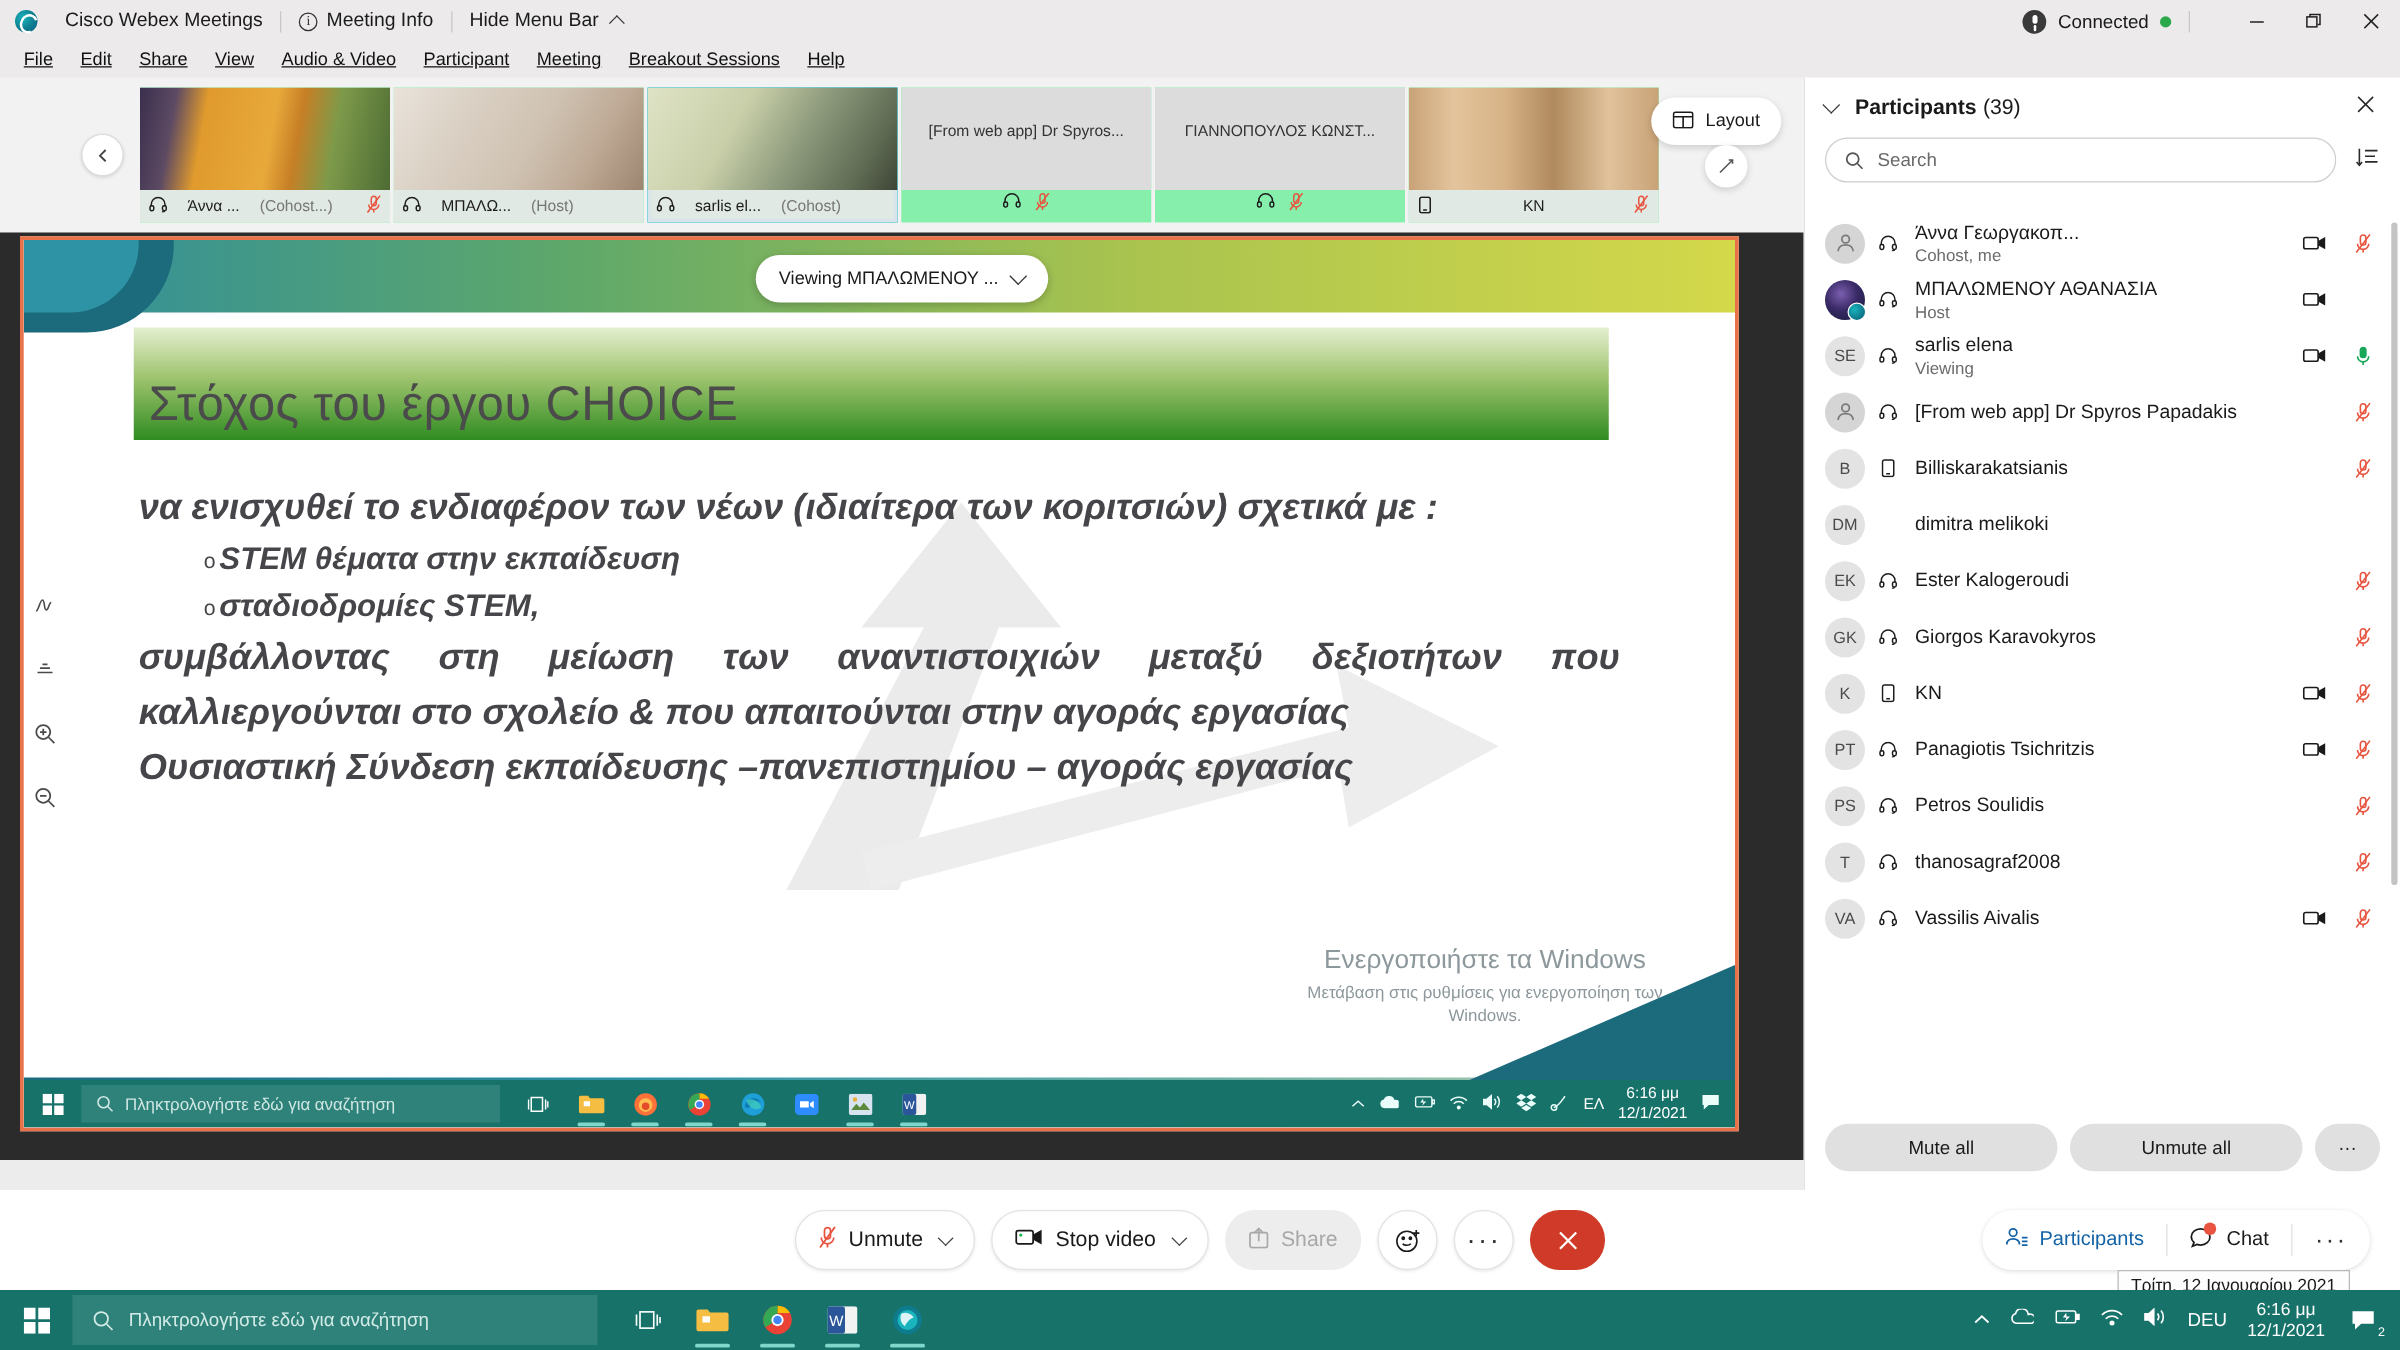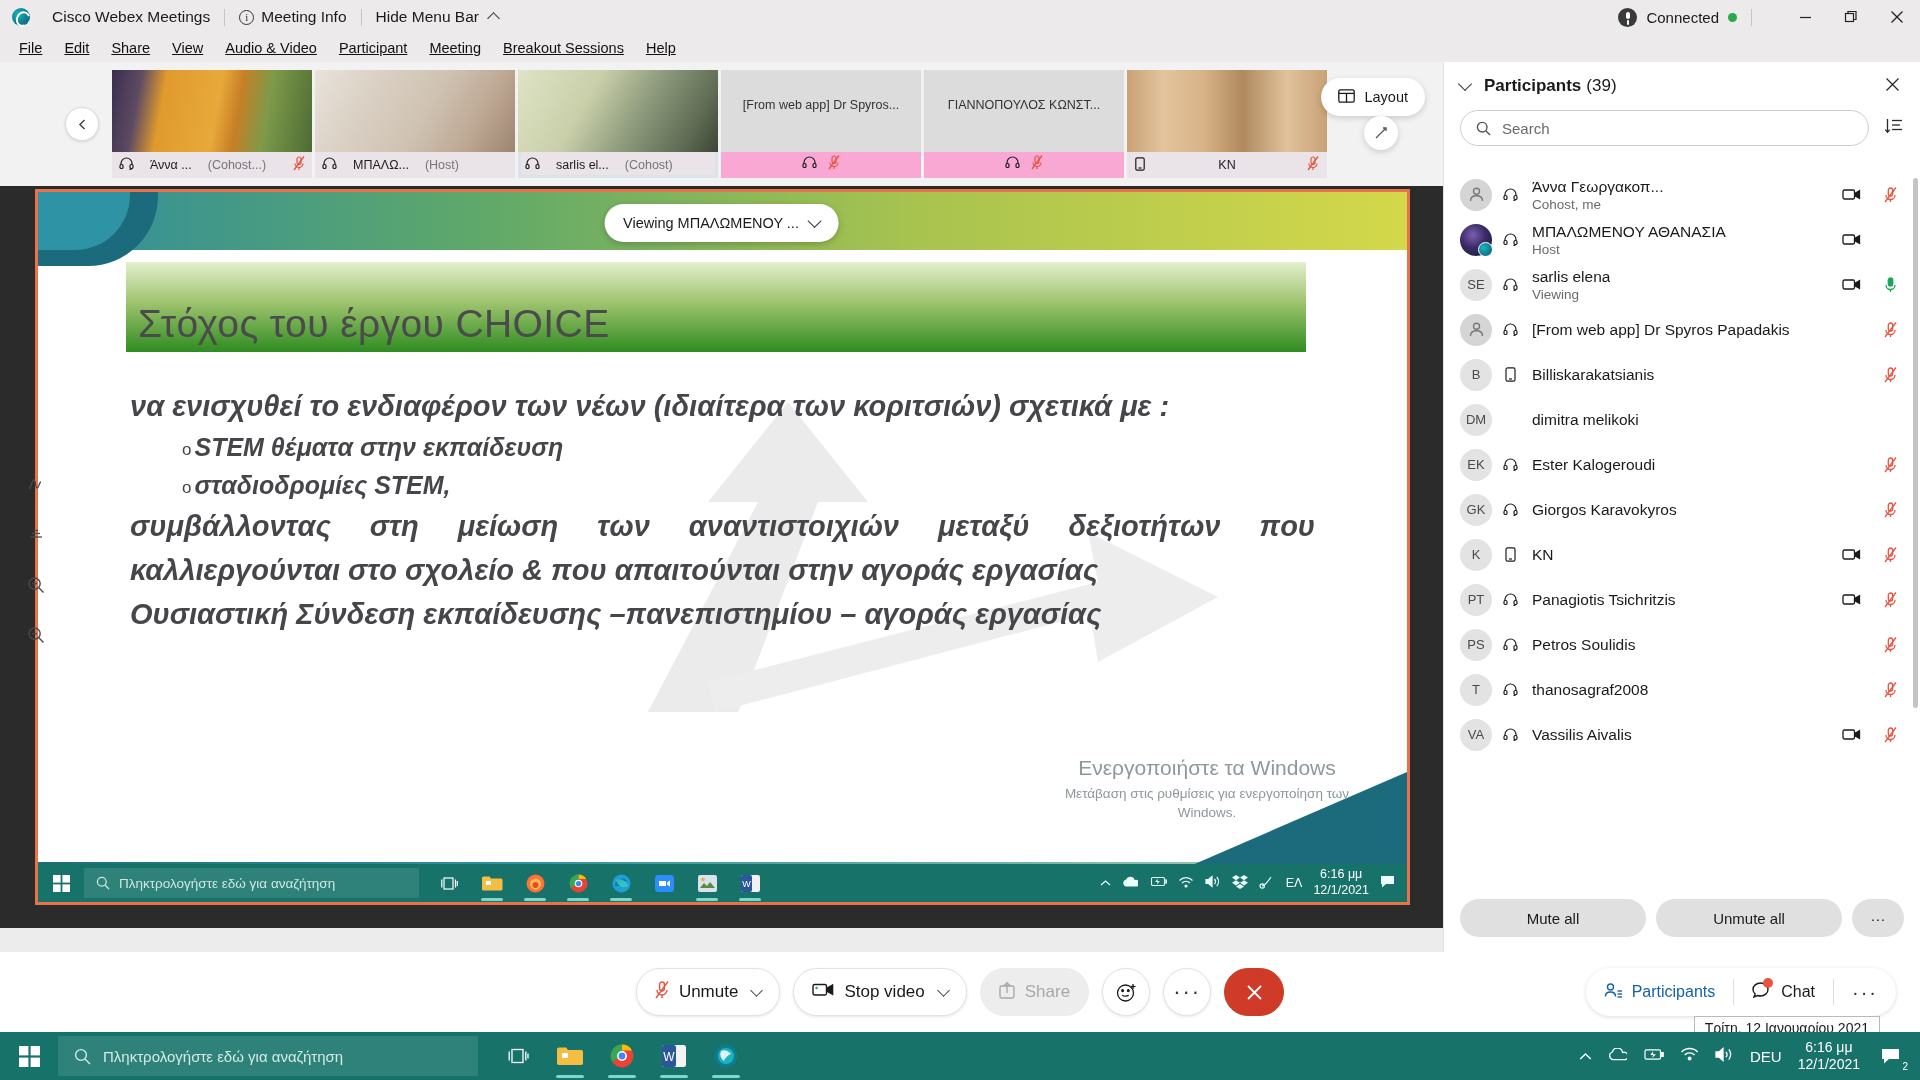--- a/index.html
+++ b/index.html
@@ -60,21 +60,21 @@
     position:absolute; left:0; top:62px; width:1443px; height:124px;
     background:#f2f2f2; display:flex; align-items:center;
   }
   .strip-arrow{
     width:34px;height:34px;border-radius:50%;background:#fff;border:1px solid #dcdcdc;
     margin-left:65px; display:flex;align-items:center;justify-content:center; cursor:pointer;
     box-shadow:0 1px 3px rgba(0,0,0,.13); flex:none;
   }
   .thumbs{ display:flex; gap:3px; margin-left:13px; }
   .thumb{
-    width:200px;height:108px; background:#f9a8d4; position:relative; overflow:hidden;
+    width:200px;height:108px; background:#86efac; position:relative; overflow:hidden;
     cursor:pointer; flex:none;
   }
   .thumb.active{ outline:3px solid #19b0e8; outline-offset:-3px; }
   .thumb-vid{ position:absolute;inset:0 0 26px 0; }
   .thumb-bar{
     position:absolute; left:0; right:0; bottom:0; height:26px;
     background:rgba(232,232,232,.92); display:flex;align-items:center; gap:16px; padding:0 7px;
     font-size:12.5px; color:#1d1d1d; white-space:nowrap;
   }
   .thumb-bar.center{ justify-content:center; }
@@ -106,21 +106,21 @@
     width:34px;height:34px;border-radius:50%;background:#fff;
     box-shadow:0 2px 6px rgba(0,0,0,.16); display:flex;align-items:center;justify-content:center;
     cursor:pointer;
   }
 
   
   .stage{
     position:absolute; left:0; top:186px; width:1443px; height:742px; background:#2b2b2b;
   }
   .shared-frame{
-    position:absolute; left:35px; top:3px; width:1375px; height:716px;
+    position:absolute; left:16px; top:3px; width:1375px; height:716px;
     border:3px solid #e8734a; background:#ffffff; overflow:hidden;
   }
   .slide{
     position:absolute; inset:0; background:#fff; overflow:hidden;
   }
   .slide-topband{
     position:absolute;left:0;top:0;width:100%;height:58px;
     background:linear-gradient(90deg,#2e8d9c 0%,#5fa86a 32%,#a8c34f 64%,#d4d84a 100%);
   }
   .slide-teal-corner{

